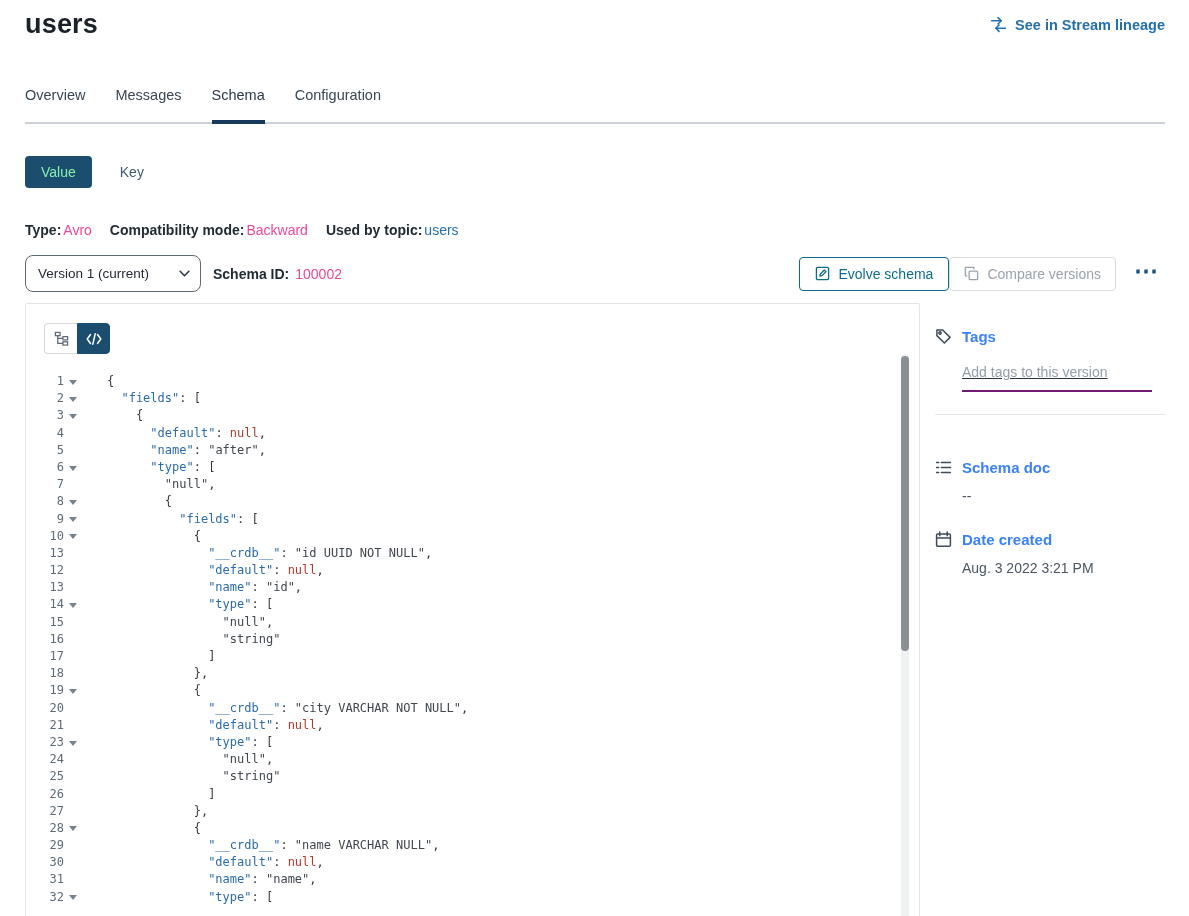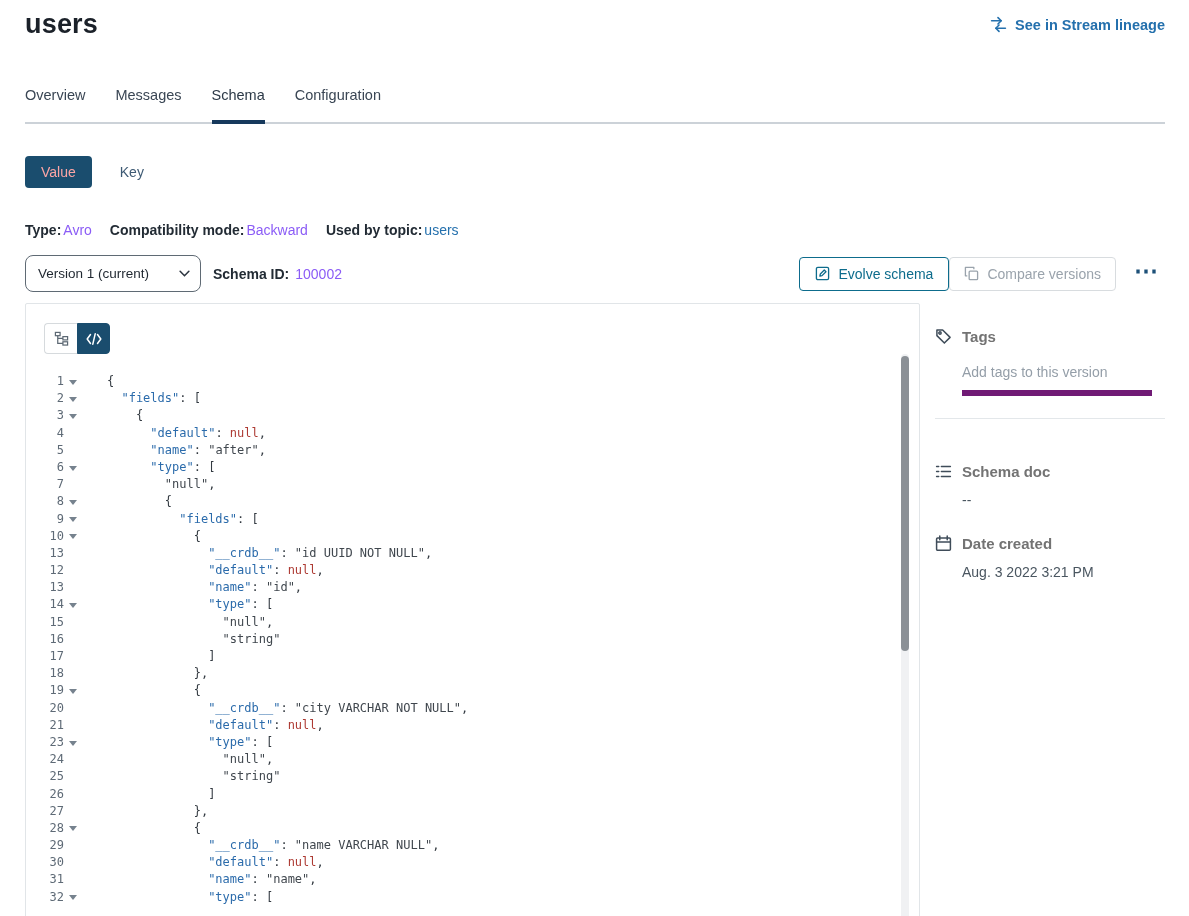--- a/index.html
+++ b/index.html
@@ -29,27 +29,27 @@
     content: ""; position: absolute; left: 0; right: 0; bottom: -2px; height: 4px;
     background: var(--tab-underline, #16395c);
   }
 
   
   .toggle-row { margin-top: 32px; display: flex; align-items: center; gap: 24px; }
   .toggle-btn {
     border: none; background: transparent; font-family: inherit; font-size: 14px; font-weight: 500;
     color: #3e5a74; padding: 8px 4px; cursor: pointer; border-radius: 4px;
   }
-  .toggle-btn.active { background: var(--primary, #1a4d6e); color: #fca5a5; padding: 8px 16px; }
+  .toggle-btn.active { background: var(--primary, #1a4d6e); color: #86efac; padding: 8px 16px; }
 
   
   .meta-row { margin-top: 34px; display: flex; align-items: center; gap: 18px; font-size: 14px; }
   .meta-group { display: inline-flex; gap: 2px; align-items: center; }
   .meta-label { font-weight: 700; color: #222b34; }
-  .meta-value { color: #8b5cf6; text-align: center; }
+  .meta-value { color: #ec4899; text-align: center; }
   .meta-link { color: var(--link, #2470ad); text-decoration: none; cursor: pointer; }
 
   
   .version-row { margin-top: 17px; display: flex; align-items: center; }
   .select-wrap { position: relative; width: 176px; }
   .select-wrap select {
     width: 100%; height: 37px; appearance: none; -webkit-appearance: none;
     border: 1px solid #5f6a74; border-radius: 8px; background: #fff;
     font-family: inherit; font-size: 13.5px; color: #1f2730; padding: 0 30px 0 12px; cursor: pointer;
   }
@@ -96,26 +96,26 @@
   .tok-s { color: #40474e; }
   .tok-u { color: var(--code-null, #ad3a33); }
   .tok-p { color: #333a41; }
 
   .scroll-track { position: absolute; top: 0; right: 10px; bottom: 0; width: 8px; background: #f0f1f3; border-radius: 4px; }
   .scroll-thumb { position: absolute; top: 2px; left: 0; width: 8px; height: 295px; background: #8b9096; border-radius: 4px; cursor: grab; }
 
   
   .sidebar { width: 230px; margin-left: 15px; padding-top: 25px; }
   .side-head { display: flex; align-items: center; gap: 10px; }
-  .side-head h3 { font-size: 15px; font-weight: 700; color: #737373; }
+  .side-head h3 { font-size: 15px; font-weight: 700; color: #3b82f6; }
   .side-head svg { flex: none; display: block; }
   .tags-input {
     display: block; margin: 17px 0 0 27px; width: 190px;
-    border: none; border-bottom: 6px solid #701a75; outline: none;
-    font-family: inherit; font-size: 14px; color: #2b333c; padding: 2px 0 10px; background: transparent;
+    border: none; border-bottom: 2px solid #701a75; outline: none;
+    font-family: inherit; font-size: 14px; color: #2b333c; padding: 2px 0 10px; background: transparent; text-decoration: underline;
   }
   .tags-input::placeholder { color: #949ea8; }
   .side-divider { border: none; border-top: 1px solid #e3e7ea; margin-top: 22px; }
   .section-doc { margin-top: 44px; }
   .section-date { margin-top: 27px; }
   .side-value { margin: 12px 0 0 27px; font-size: 14px; color: #4a5660; }
 </style>
 </head>
 <body>
 

